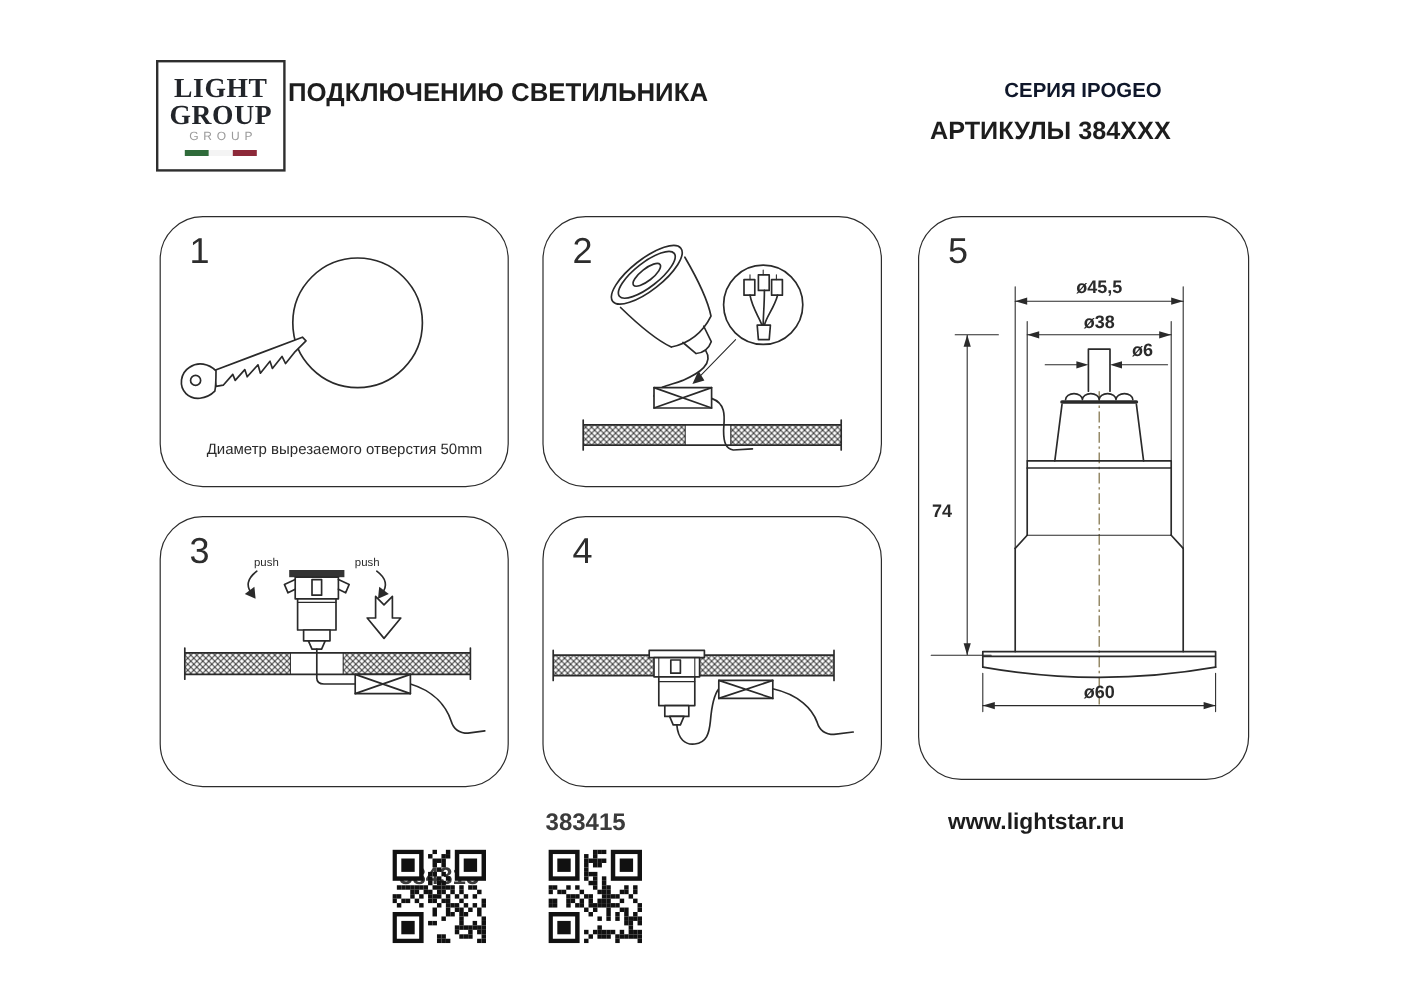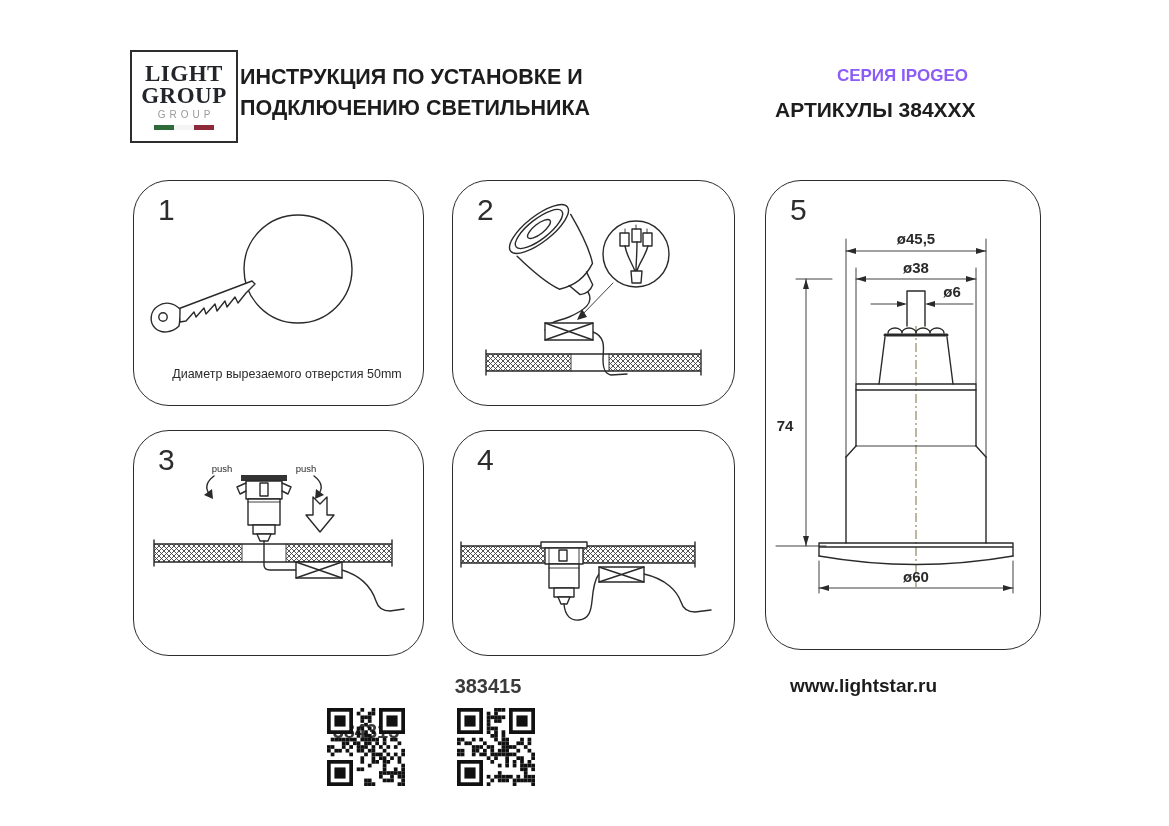--- a/index.html
+++ b/index.html
@@ -13,21 +13,21 @@
   .logo-light,.logo-star{font-family:"Liberation Serif",serif;font-weight:700;
         font-size:23px;line-height:.92;letter-spacing:.5px;color:#22252a;}
   .logo-group{font-size:10px;letter-spacing:4px;color:#9a9a9a;margin-top:3px;padding-left:4px;}
   .logo-flag{width:60px;height:5px;margin-top:5px;display:flex;}
   .logo-flag span{flex:1;height:100%;}
   .f-g{background:#2f6b3a;} .f-w{background:#f4f4f4;} .f-r{background:#8d2939;}
 
   .title{position:absolute;left:240px;top:62px;width:440px;font-size:21.5px;
          font-weight:700;line-height:1.42;color:#1d1d1d;}
   .series{position:absolute;left:795px;top:66px;width:215px;text-align:center;
-          font-size:17px;font-weight:700;color:#8b5cf6;}
+          font-size:17px;font-weight:700;color:#0f172a;}
   .articles{position:absolute;left:775px;top:98px;width:255px;
           font-size:21px;font-weight:700;color:#1d1d1d;}
 
   
   .panel{position:absolute;border:1.6px solid #2c2c2c;border-radius:36px;background:#fff;box-sizing:border-box;}
   #p1{left:133px;top:180px;width:291px;height:226px;}
   #p2{left:452px;top:180px;width:283px;height:226px;}
   #p3{left:133px;top:430px;width:291px;height:226px;}
   #p4{left:452px;top:430px;width:283px;height:226px;}
   #p5{left:765px;top:180px;width:276px;height:470px;}
@@ -61,21 +61,20 @@
     <div class="logo-star">GROUP</div>
     <div class="logo-group">GROUP</div>
     <div class="logo-flag">
       <span class="f-g"></span>
         <span class="f-w"></span>
         <span class="f-r"></span>
     </div>
   </div>
 
   <div class="title">
-    <div>ИНСТРУКЦИЯ ПО УСТАНОВКЕ И</div>
     <div>ПОДКЛЮЧЕНИЮ СВЕТИЛЬНИКА</div>
   </div>
 
   <div class="series">СЕРИЯ IPOGEO</div>
   <div class="articles">АРТИКУЛЫ 384XXX</div>
 
   <div id="p1" class="panel">
     <div class="stepnum">1</div>
     <svg class="diag" width="291" height="226" viewBox="0 0 291 226">
       <circle class="ln" cx="164" cy="88" r="54"></circle>

